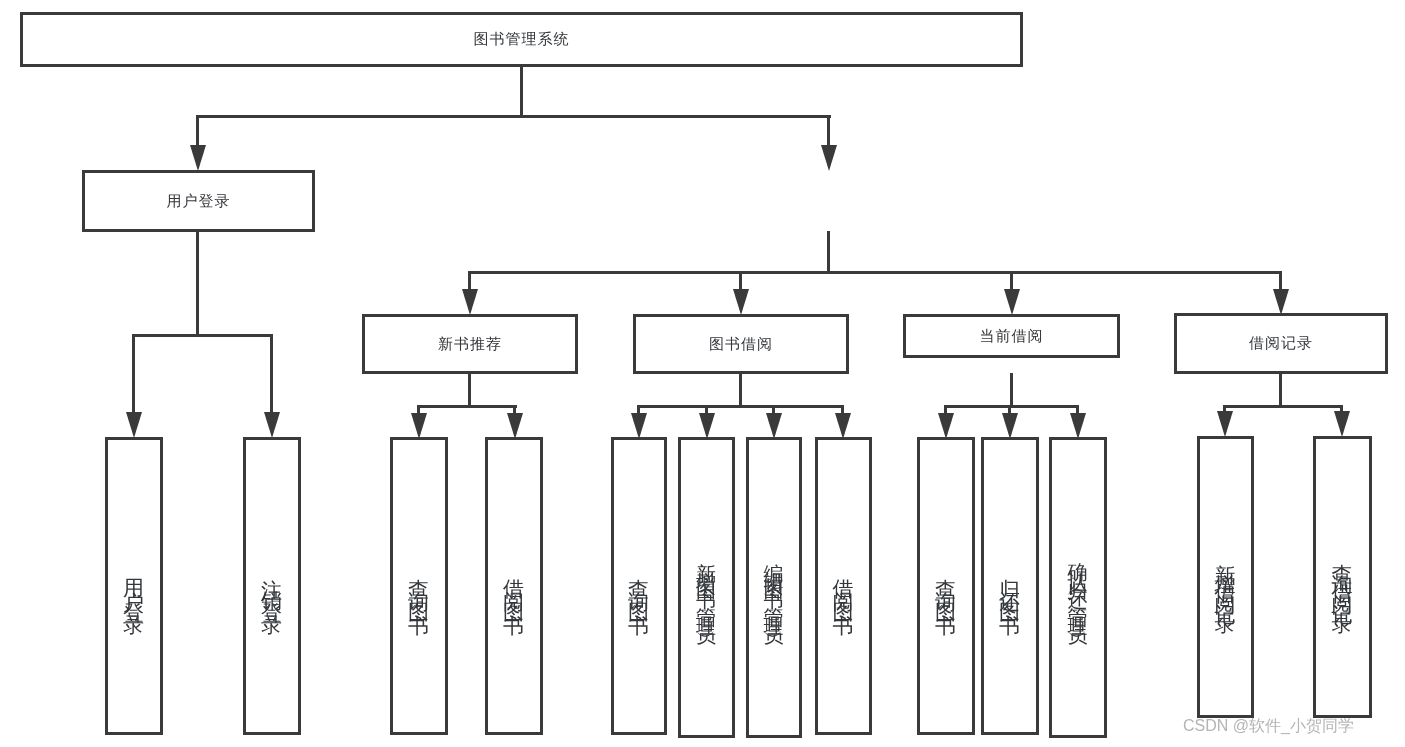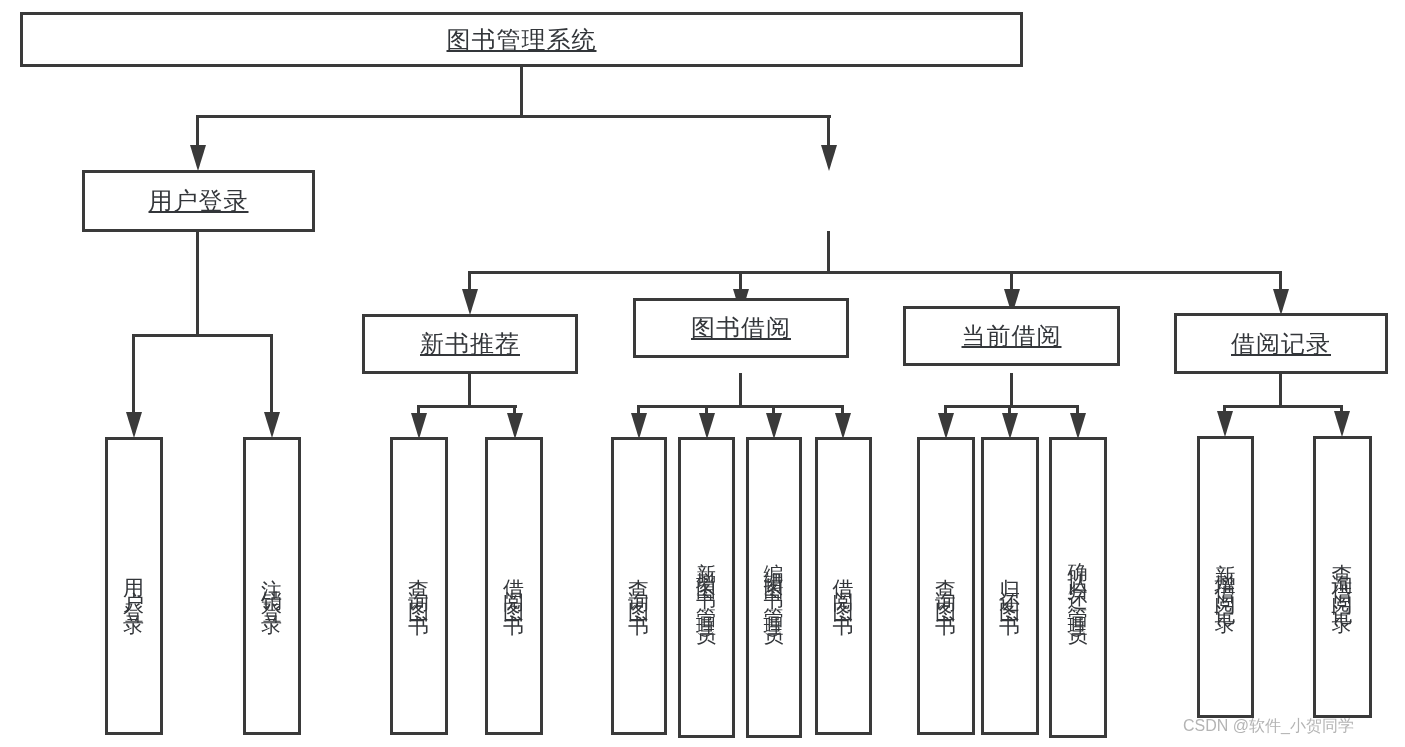--- a/index.html
+++ b/index.html
@@ -14,21 +14,21 @@
   .box{
     position:absolute;
     box-sizing:border-box;
     border:3px solid #3a3a3a;
     background:#ffffff;
     display:flex;
     align-items:center;
     justify-content:center;
     color:#33363a;
   }
-  .hlabel{font-size:24px; letter-spacing:1px; white-space:nowrap;text-decoration:underline;}
+  .hlabel{font-size:15px; letter-spacing:1px; white-space:nowrap;}
   .vlabel{
     writing-mode:vertical-rl;
     text-orientation:mixed;
     font-size:21px;
     line-height:1;
     white-space:nowrap;
   }
   .v4{letter-spacing:12px;}
   .v6{letter-spacing:10px;}
   .v9{font-size:20px; letter-spacing:9px;}
@@ -84,24 +84,24 @@
   <i class="vline" style="left:739px;top:271px;height:20px"></i>
   <i class="arrow" style="left:733px;top:289px"></i>
   <i class="vline" style="left:1010px;top:271px;height:20px"></i>
   <i class="arrow" style="left:1004px;top:289px"></i>
   <i class="vline" style="left:1279px;top:271px;height:20px"></i>
   <i class="arrow" style="left:1273px;top:289px"></i>
 
   <div class="box" style="left:362px;top:314px;width:216px;height:60px">
     <span class="hlabel">新书推荐</span>
   </div>
-  <div class="box" style="left:633px;top:298px;width:216px;height:60px">
+  <div class="box" style="left:633px;top:314px;width:216px;height:60px">
     <span class="hlabel">图书借阅</span>
   </div>
-  <div class="box" style="left:903px;top:306px;width:217px;height:60px">
+  <div class="box" style="left:903px;top:314px;width:217px;height:44px">
     <span class="hlabel">当前借阅</span>
   </div>
   <div class="box" style="left:1174px;top:313px;width:214px;height:61px">
     <span class="hlabel">借阅记录</span>
   </div>
 
   <i class="vline" style="left:468px;top:373px;height:35px"></i>
   <i class="hline" style="left:417px;top:405px;width:100px"></i>
   <i class="vline" style="left:417px;top:405px;height:10px"></i>
   <i class="arrow" style="left:411px;top:413px"></i>

